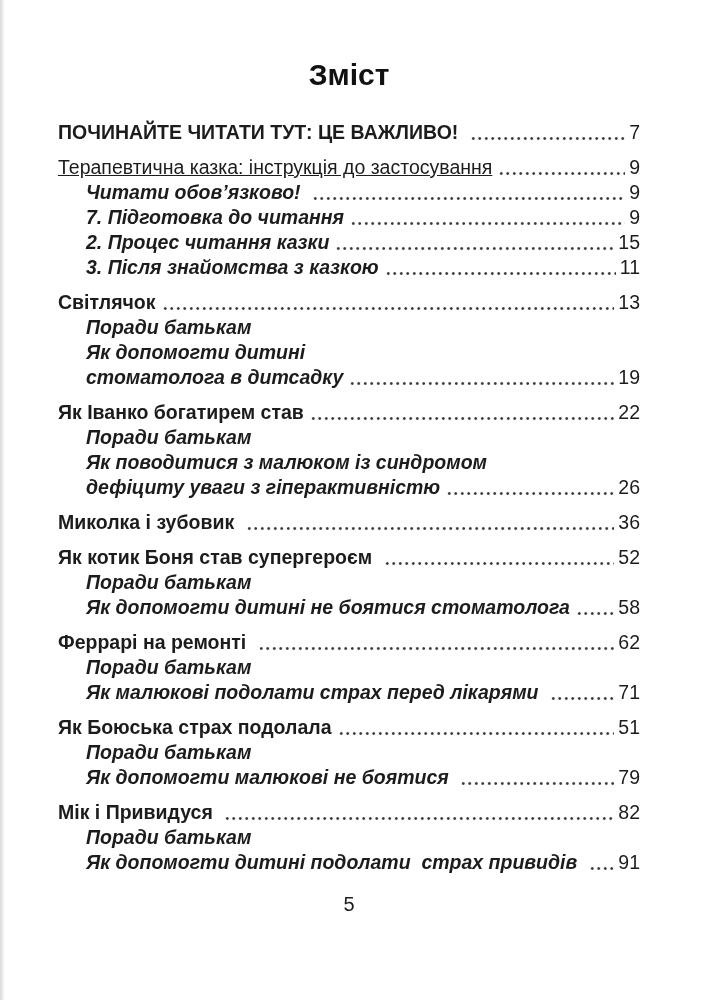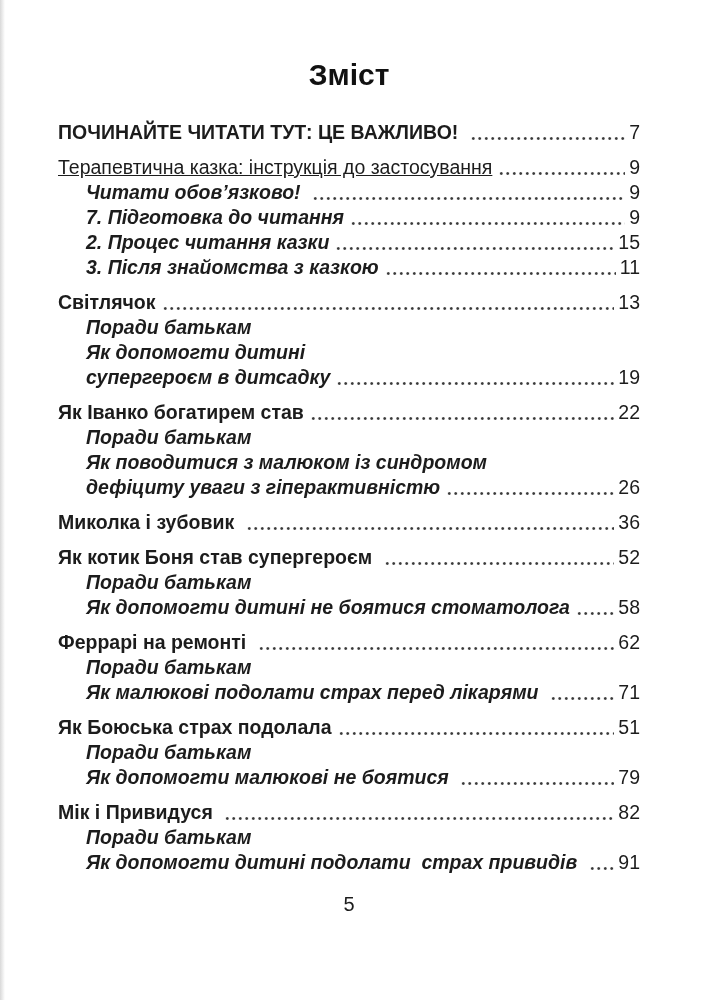--- a/index.html
+++ b/index.html
@@ -113,21 +113,21 @@
           <span class="toc-dots"></span>
           <span class="toc-page">13</span>
         </div>
         <div class="toc-row style-italic indent-1">
           <span class="toc-label">Поради батькам</span>
         </div>
         <div class="toc-row style-italic indent-1">
           <span class="toc-label">Як допомогти дитині</span>
         </div>
         <div class="toc-row style-italic indent-1">
-          <span class="toc-label">супергероєм в дитсадку</span>
+          <span class="toc-label">стоматолога в дитсадку</span>
           <span class="toc-dots"></span>
           <span class="toc-page">19</span>
         </div>
       </div>
       <div class="toc-group">
         <div class="toc-row style-bold indent-0">
           <span class="toc-label">Як Іванко богатирем став</span>
           <span class="toc-dots"></span>
           <span class="toc-page">22</span>
         </div>

